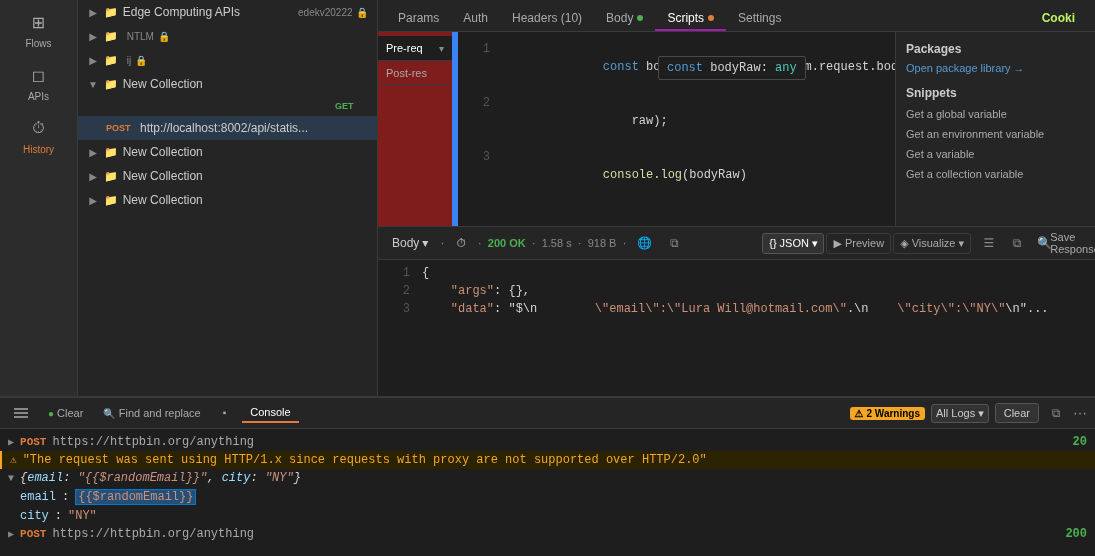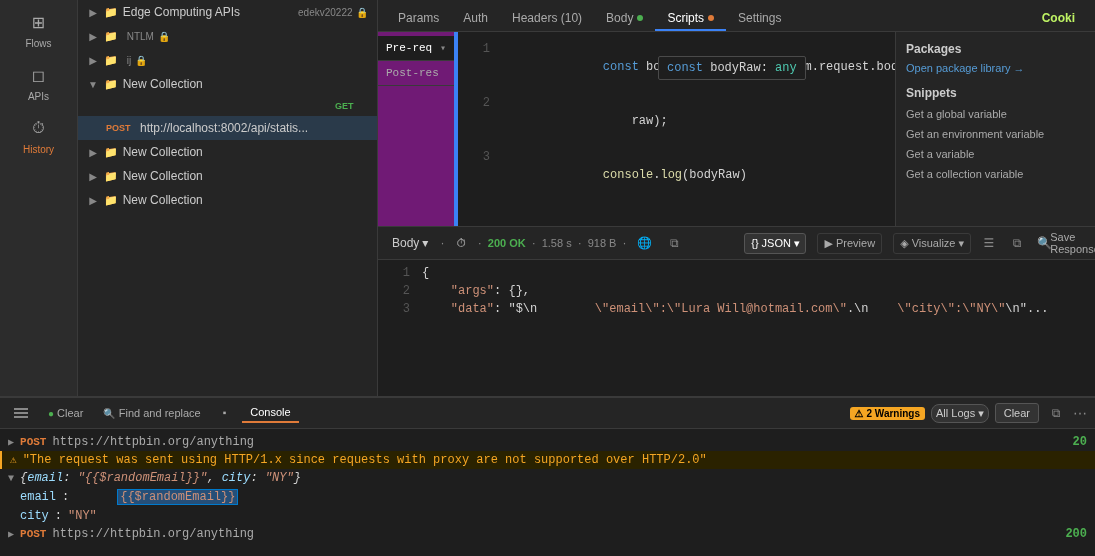--- a/index.html
+++ b/index.html
@@ -25,31 +25,31 @@
     .method-get { color: #4caf50; }
     .method-post { color: #e07b39; }
     .sub-item { padding-left: 28px; justify-content: flex-end; }
 
     
     .main-content { flex: 1; display: flex; flex-direction: column; overflow: hidden; background: #1e1e1e; }
 
     
     .tabs-bar { display: flex; background: #252525; border-bottom: 1px solid #3a3a3a; padding: 0 8px; height: 32px; align-items: flex-end; }
     .tab { padding: 4px 12px; font-size: 12px; color: #aaa; cursor: pointer; border-bottom: 2px solid transparent; display: flex; align-items: center; gap: 4px; }
-    .tab.active { color: #fff; border-bottom: 2px solid #3b82f6; }
+    .tab.active { color: #fff; border-bottom: 2px solid #a21caf; }
     .dot { width: 6px; height: 6px; border-radius: 50%; }
     .dot-orange { background: #e07b39; }
     .dot-green { background: #4caf50; }
 
     
     .request-area { display: flex; flex: 1; overflow: hidden; }
     .editor-panel { flex: 1; display: flex; flex-direction: column; overflow: hidden; }
 
     
-    .pre-post-tabs { width: 80px; background: #701a75; border-right: 4px solid #3b82f6; padding-top: 4px; font-family: Liberation Mono, monospace; }
+    .pre-post-tabs { width: 80px; background: #7f1d1d; border-right: 6px solid #3b82f6; padding-top: 4px; }
     .pre-post-tab { padding: 6px 8px; font-size: 11px; color: #aaa; cursor: pointer; border-bottom: 1px solid #3a3a3a; display: flex; align-items: center; justify-content: space-between; }
     .pre-post-tab.active { color: #fff; background: #1e1e1e; }
     .pre-post-tab .arrow { font-size: 10px; color: #888; }
 
     
     .code-editor { flex: 1; background: #1e1e1e; padding: 8px 0; overflow: auto; font-family: 'Courier New', monospace; font-size: 12px; position: relative; }
     .code-line { display: flex; align-items: baseline; padding: 0 8px; line-height: 18px; }
     .line-num { width: 24px; color: #555; text-align: right; margin-right: 12px; flex-shrink: 0; user-select: none; }
     .code-content { flex: 1; white-space: pre; }
     .kw-blue { color: #569cd6; }
@@ -69,59 +69,59 @@
     .right-panel-link { font-size: 11px; color: #569cd6; cursor: pointer; margin-bottom: 4px; display: flex; align-items: center; gap: 2px; }
     .right-panel-item { font-size: 11px; color: #aaa; cursor: pointer; margin-bottom: 4px; padding: 2px 0; }
 
     
     .response-area { height: 170px; background: #1e1e1e; border-top: 1px solid #3a3a3a; display: flex; flex-direction: column; overflow: hidden; }
     .response-toolbar { display: flex; align-items: center; padding: 4px 8px; border-bottom: 1px solid #3a3a3a; background: #252525; gap: 6px; }
     .response-toolbar-left { display: flex; align-items: center; gap: 6px; flex: 1; }
     .body-btn { display: flex; align-items: center; gap: 3px; padding: 3px 6px; font-size: 12px; color: #ccc; cursor: pointer; border-radius: 3px; }
     .status-badge { background: transparent; color: #4caf50; font-size: 11px; font-weight: bold; }
     .time-info { font-size: 11px; color: #888; }
-    .format-tabs { display: flex; gap: 11px; }
+    .format-tabs { display: flex; gap: 2px; }
     .format-tab { display: flex; align-items: center; gap: 3px; padding: 3px 6px; font-size: 11px; color: #aaa; cursor: pointer; border-radius: 3px; border: 1px solid #3a3a3a; }
     .format-tab.active { background: #333; color: #fff; border-color: #555; }
     .resp-icons { display: flex; gap: 4px; }
     .resp-icon { width: 24px; height: 24px; display: flex; align-items: center; justify-content: center; color: #888; cursor: pointer; border-radius: 3px; font-size: 12px; }
 
     
     .response-body { flex: 1; overflow: auto; padding: 4px 0; font-family: 'Courier New', monospace; font-size: 12px; }
 
     
     .console-panel { height: 160px; background: #1e1e1e; border-top: 2px solid #3a3a3a; display: flex; flex-direction: column; overflow: hidden; }
     .console-toolbar { display: flex; align-items: center; padding: 4px 8px; border-bottom: 1px solid #3a3a3a; background: #252525; gap: 8px; }
     .console-toolbar-left { display: flex; align-items: center; gap: 8px; flex: 1; }
     .console-toolbar-right { display: flex; align-items: center; gap: 6px; }
     .console-btn { padding: 2px 6px; font-size: 11px; color: #aaa; cursor: pointer; display: flex; align-items: center; gap: 3px; }
     .console-tab { padding: 3px 8px; font-size: 11px; color: #aaa; cursor: pointer; border-bottom: 2px solid transparent; }
     .console-tab.active { color: #fff; border-bottom: 2px solid #e07b39; }
     .layout-icon { width: 14px; height: 10px; cursor: pointer; display: flex; flex-direction: column; gap: 2px; }
     .layout-icon span { height: 2px; background: #888; display: block; }
     .warning-badge { background: #f5a623; color: #000; font-size: 10px; font-weight: bold; border-radius: 3px; padding: 1px 5px; display: flex; align-items: center; gap: 3px; }
-    .all-logs-select { background: #333; color: #ccc; border: 1px solid #555; font-size: 11px; padding: 2px 4px; border-radius: 8px; cursor: pointer; display: flex; align-items: center; gap: 3px; }
+    .all-logs-select { background: #333; color: #ccc; border: 1px solid #555; font-size: 11px; padding: 2px 4px; border-radius: 3px; cursor: pointer; display: flex; align-items: center; gap: 3px; }
     .clear-btn { background: #333; color: #ccc; border: 1px solid #555; font-size: 11px; padding: 3px 8px; border-radius: 3px; cursor: pointer; }
     .console-copy-btn { width: 22px; height: 22px; display: flex; align-items: center; justify-content: center; color: #888; cursor: pointer; border-radius: 3px; }
     .console-more-btn { color: #888; cursor: pointer; font-size: 14px; }
 
     
     .console-content { flex: 1; overflow-y: auto; padding: 4px 0; font-family: 'Courier New', monospace; font-size: 12px; }
     .console-row { padding: 2px 8px; display: flex; align-items: baseline; gap: 6px; }
     .console-row.warning { background: #2a2200; border-left: 2px solid #f5a623; }
     .console-row.expandable { cursor: pointer; }
     .console-chevron { color: #888; font-size: 10px; }
     .console-post { color: #e07b39; font-weight: bold; font-size: 11px; }
     .console-url { color: #aaa; }
     .console-code { color: #4caf50; font-weight: bold; margin-left: auto; }
     .console-warning-text { color: #f5a623; }
     .console-obj { color: #d4d4d4; font-style: italic; }
     .console-string { color: #ce9178; }
     .console-key { color: #9cdcfe; }
-    .console-highlight { background: #264f78; border: 1px solid #007acc; padding: 0 2px; color: #ce9178; margin-left: 42px; }
+    .console-highlight { background: #264f78; border: 1px solid #007acc; padding: 0 2px; color: #ce9178; }
     .console-indent { padding-left: 20px; }
     .warn-icon { color: #f5a623; font-size: 11px; }
 
     .separator { color: #888; }
   </style>
 </head>
 <body>
 
 <div class="main-area">
 

